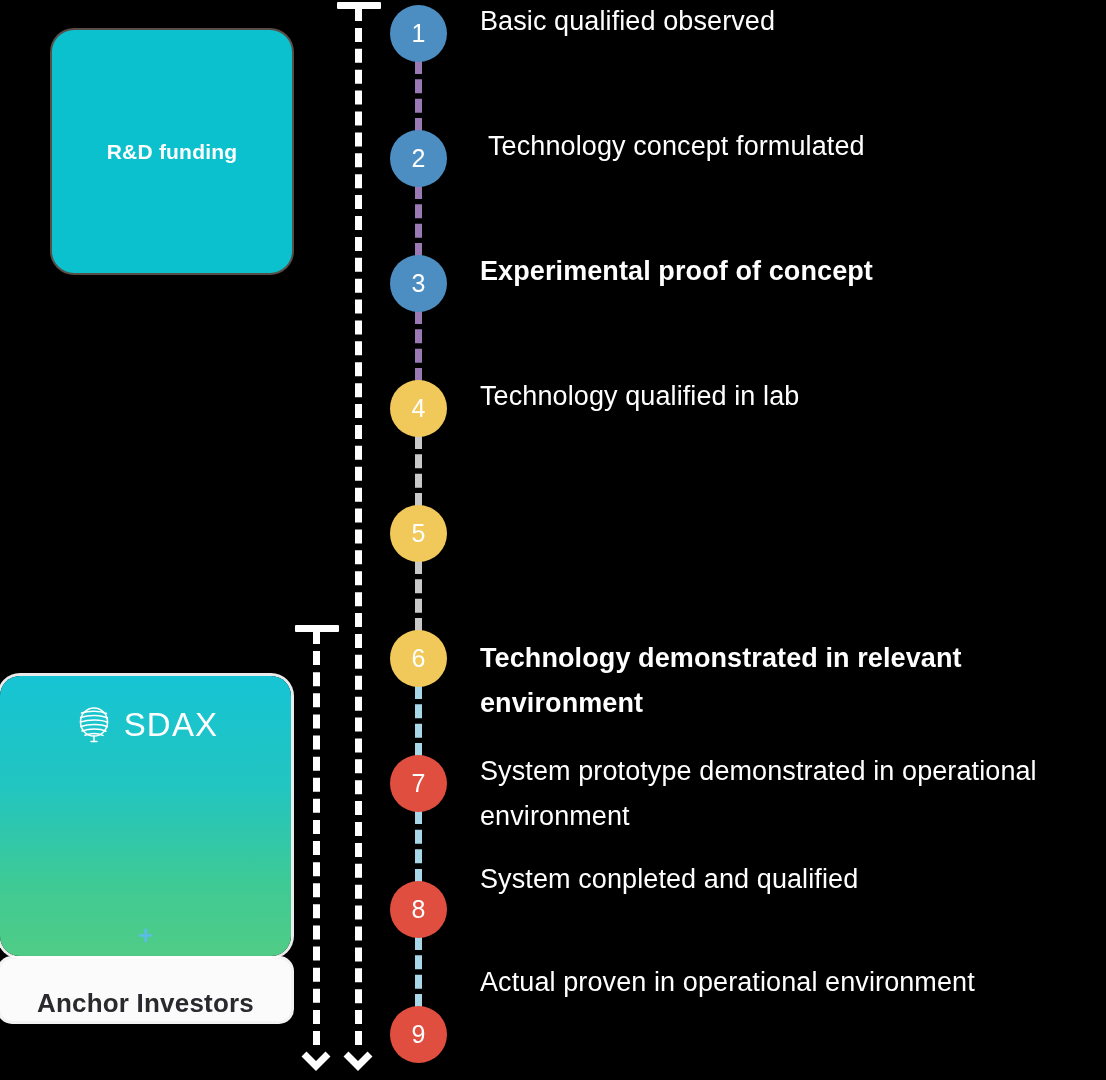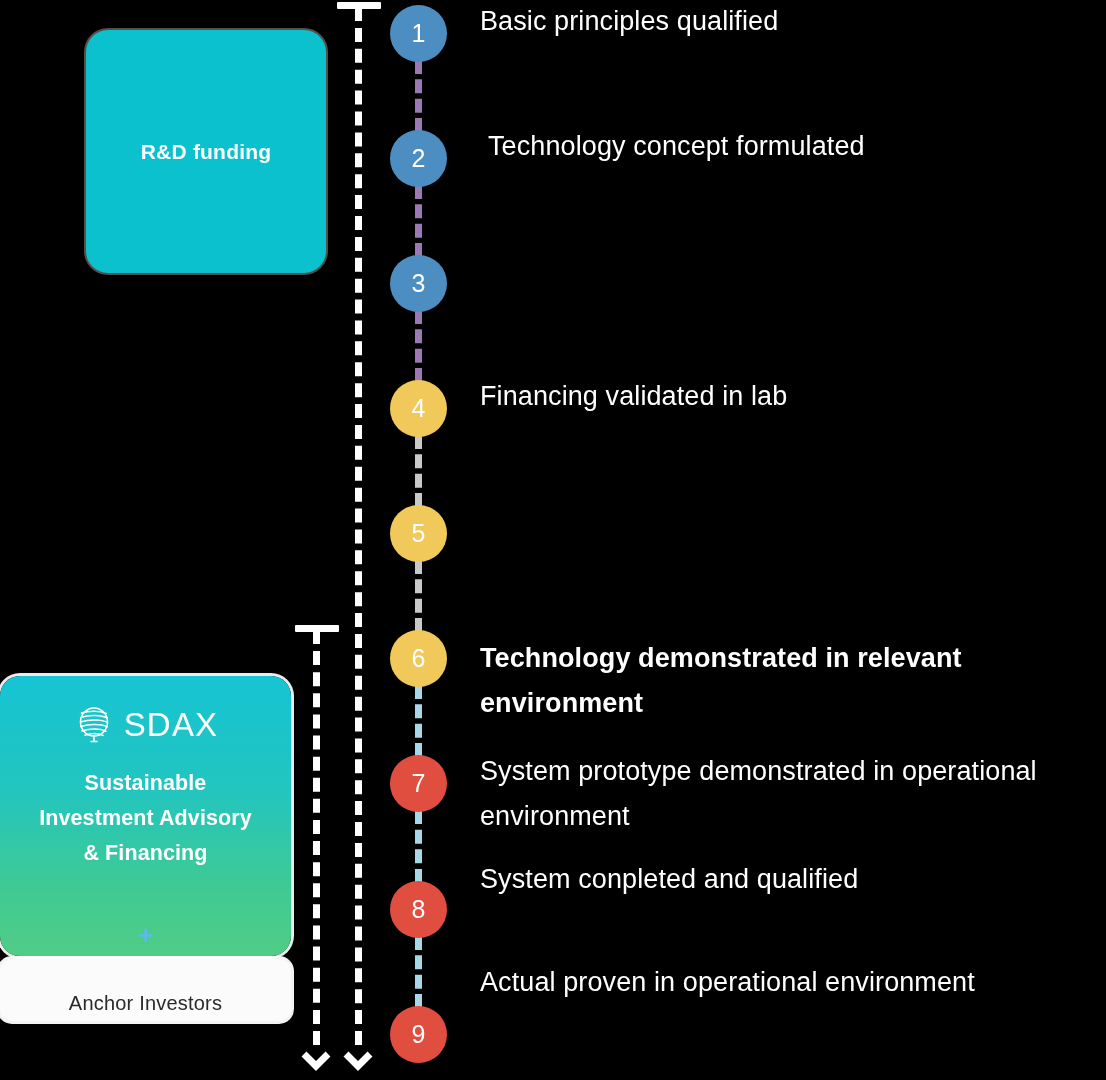--- a/index.html
+++ b/index.html
@@ -22,21 +22,20 @@
     left: 52px;
     top: 30px;
     width: 240px;
     height: 243px;
     background: #0bc1ce;
     border-radius: 22px;
     box-shadow: 0 0 0 2px rgba(160,140,130,0.55);
     display: flex;
     align-items: center;
     justify-content: center;
-    margin-left: 34px;
   }
   .rd-box-label {
     color: #ffffff;
     font-size: 21px;
     font-weight: 700;
     letter-spacing: 0.2px;
   }
 
   .sdax-box {
     position: absolute;
@@ -96,22 +95,22 @@
     height: 62px;
     border-radius: 12px;
     background: #fbfbfb;
     box-shadow: 0 0 0 3px rgba(255,255,255,0.95), 0 2px 6px rgba(0,0,0,0.35);
     display: flex;
     align-items: center;
     justify-content: center;
   }
   .anchor-label {
     color: #2a2a2e;
-    font-size: 20px;
-    font-weight: 400;
+    font-size: 26px;
+    font-weight: 700;
     letter-spacing: 0.2px;
     margin-top: 26px;
   }
 
   
   .bracket-cap {
     position: absolute;
     height: 7px;
     background: #ffffff;
     border-radius: 1px;
@@ -188,25 +187,20 @@
             <path d="M7.8 24.5 C16 21.8, 28 21.8, 34.2 24.8"></path>
             <path d="M9 29 C16.5 26.4, 27 26.4, 33 29.2"></path>
             <path d="M12 33.2 C17.5 31.2, 25 31.2, 30 33.4"></path>
             <path d="M21 34 L21 39.5"></path>
             <path d="M18 39.5 L24 39.5"></path>
           </g>
         </svg>
       </span>
       <span class="sdax-word">SDAX</span>
     </div>
-    <div class="sdax-tagline">
-      <div>Sustainable</div>
-      <div>Investment Advisory</div>
-      <div>&amp; Financing</div>
-    </div>
   </div>
 
   <div class="plus-sign">+</div>
 
   <div class="anchor-box">
     <span class="anchor-label">Anchor Investors</span>
   </div>
 
   <div id="brackets">
       <div class="bracket-cap" style="left: 295px; top: 625px; width: 44px;"></div>
@@ -219,35 +213,36 @@
       <div class="bracket-arrow" style="left: 343px; top: 1050px;"><svg width="30" height="22" viewBox="0 0 30 22">
           <path d="M3 4 L15 16 L27 4" fill="none" stroke="#ffffff" stroke-width="7" stroke-linecap="butt" stroke-linejoin="miter"></path>
         </svg></div>
     </div>
 
   <div class="ladder" id="ladder">
       <div class="trl-connector" style="top: 60px; height: 72px; border-left-color: rgb(155, 121, 180);"></div>
       <div class="trl-badge" style="top: 5px; left: 0px; background: rgb(76, 142, 194);">
         <span>1</span>
       </div>
-      <div class="trl-label" style="top: -1px;">Basic principles qualified</div>
+      <div class="trl-label" style="top: -1px;">Basic qualified observed</div>
       <div class="trl-connector" style="top: 185px; height: 72px; border-left-color: rgb(155, 121, 180);"></div>
       <div class="trl-badge" style="top: 130px; left: 0px; background: rgb(76, 142, 194);">
         <span>2</span>
       </div>
       <div class="trl-label" style="top: 124px; margin-left: 8px;">Technology concept formulated</div>
       <div class="trl-connector" style="top: 310px; height: 72px; border-left-color: rgb(155, 121, 180);"></div>
       <div class="trl-badge" style="top: 255px; left: 0px; background: rgb(76, 142, 194);">
         <span>3</span>
       </div>
+      <div class="trl-label bold" style="top: 249px;">Experimental proof of concept</div>
       <div class="trl-connector" style="top: 435px; height: 72px; border-left-color: rgb(201, 201, 201);"></div>
       <div class="trl-badge" style="top: 380px; left: 0px; background: rgb(241, 201, 90);">
         <span>4</span>
       </div>
-      <div class="trl-label" style="top: 374px;">Financing validated in lab</div>
+      <div class="trl-label" style="top: 374px;">Technology qualified in lab</div>
       <div class="trl-connector" style="top: 560px; height: 72px; border-left-color: rgb(201, 201, 201);"></div>
       <div class="trl-badge" style="top: 505px; left: 0px; background: rgb(241, 201, 90);">
         <span>5</span>
       </div>
       <div class="trl-connector" style="top: 685px; height: 72px; border-left-color: rgb(168, 215, 232);"></div>
       <div class="trl-badge" style="top: 630px; left: 0px; background: rgb(241, 201, 90);">
         <span>6</span>
       </div>
       <div class="trl-label bold" style="top: 636px;">Technology demonstrated in relevant environment</div>
       <div class="trl-connector" style="top: 810px; height: 73px; border-left-color: rgb(168, 215, 232);"></div>

